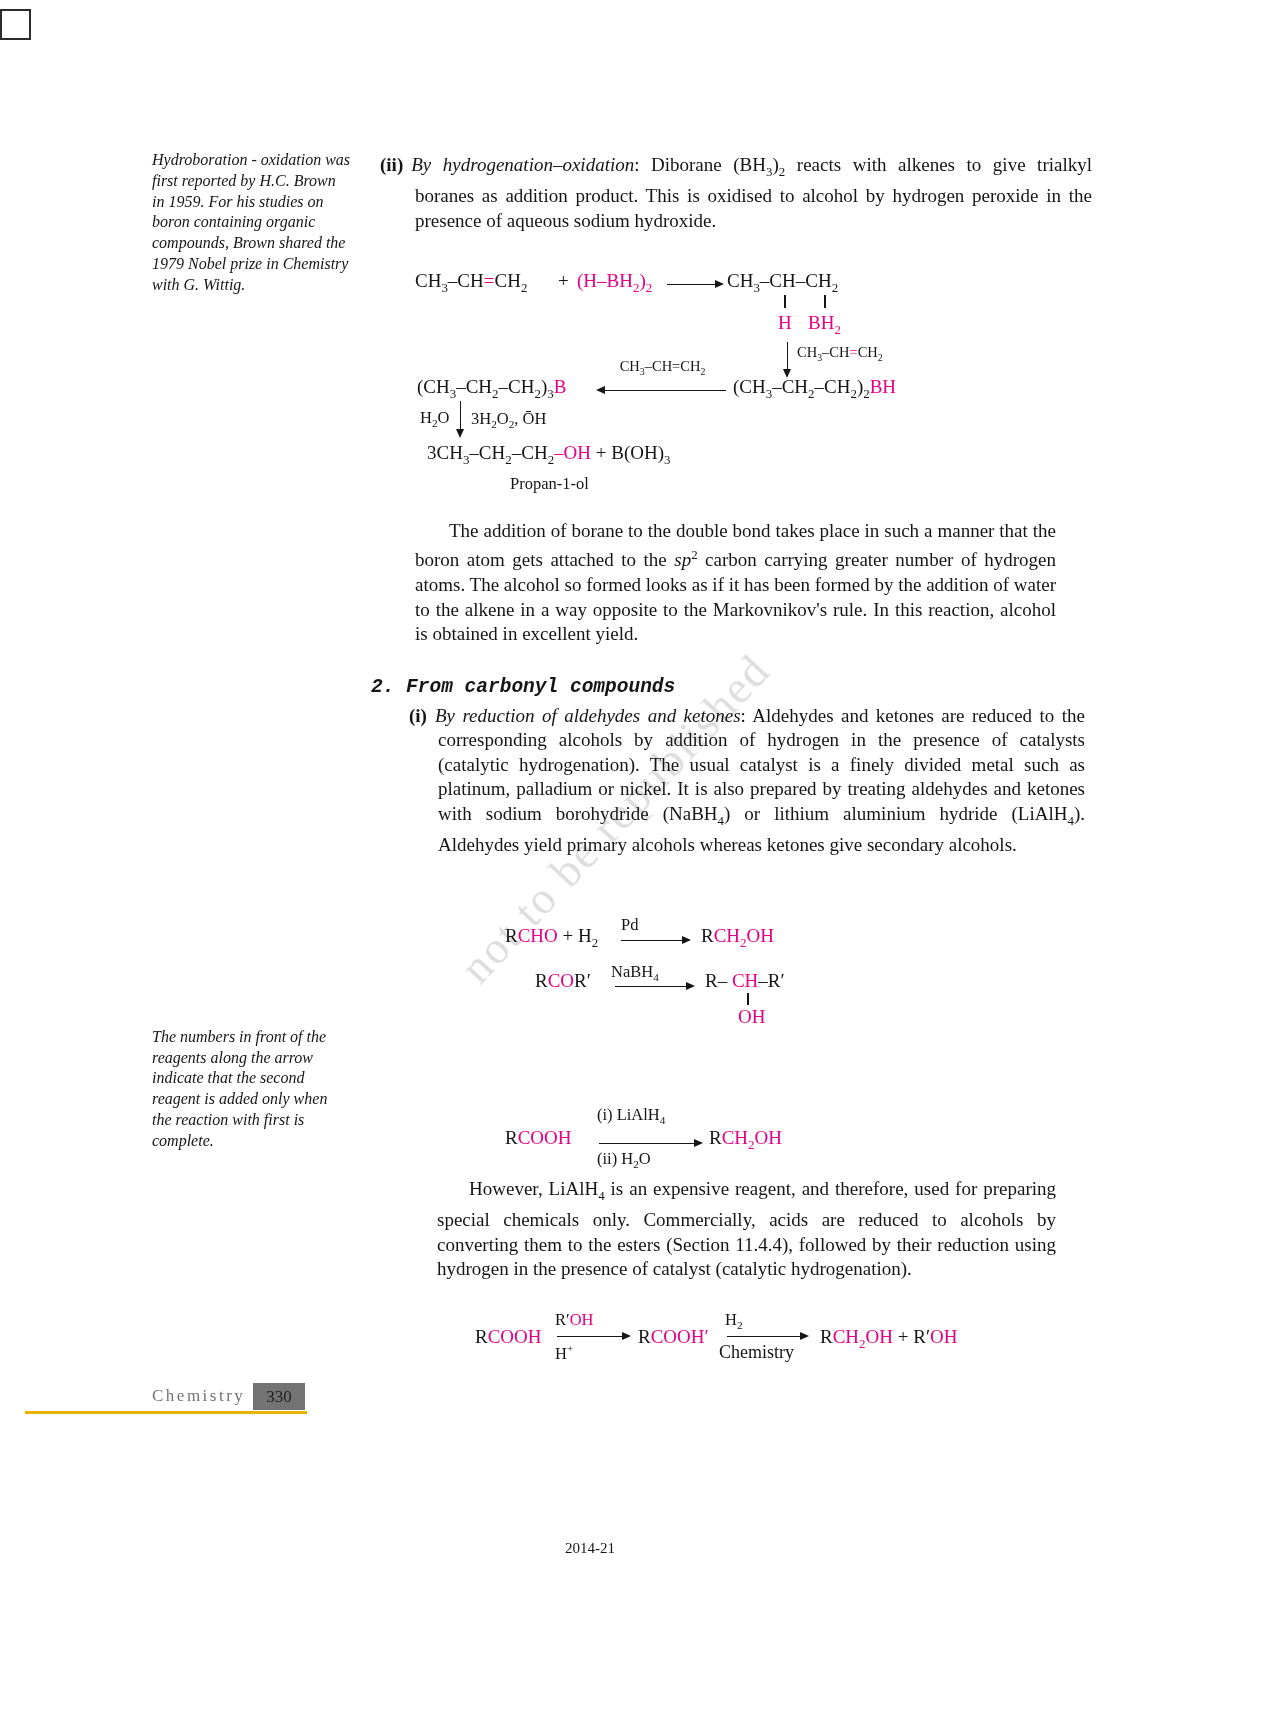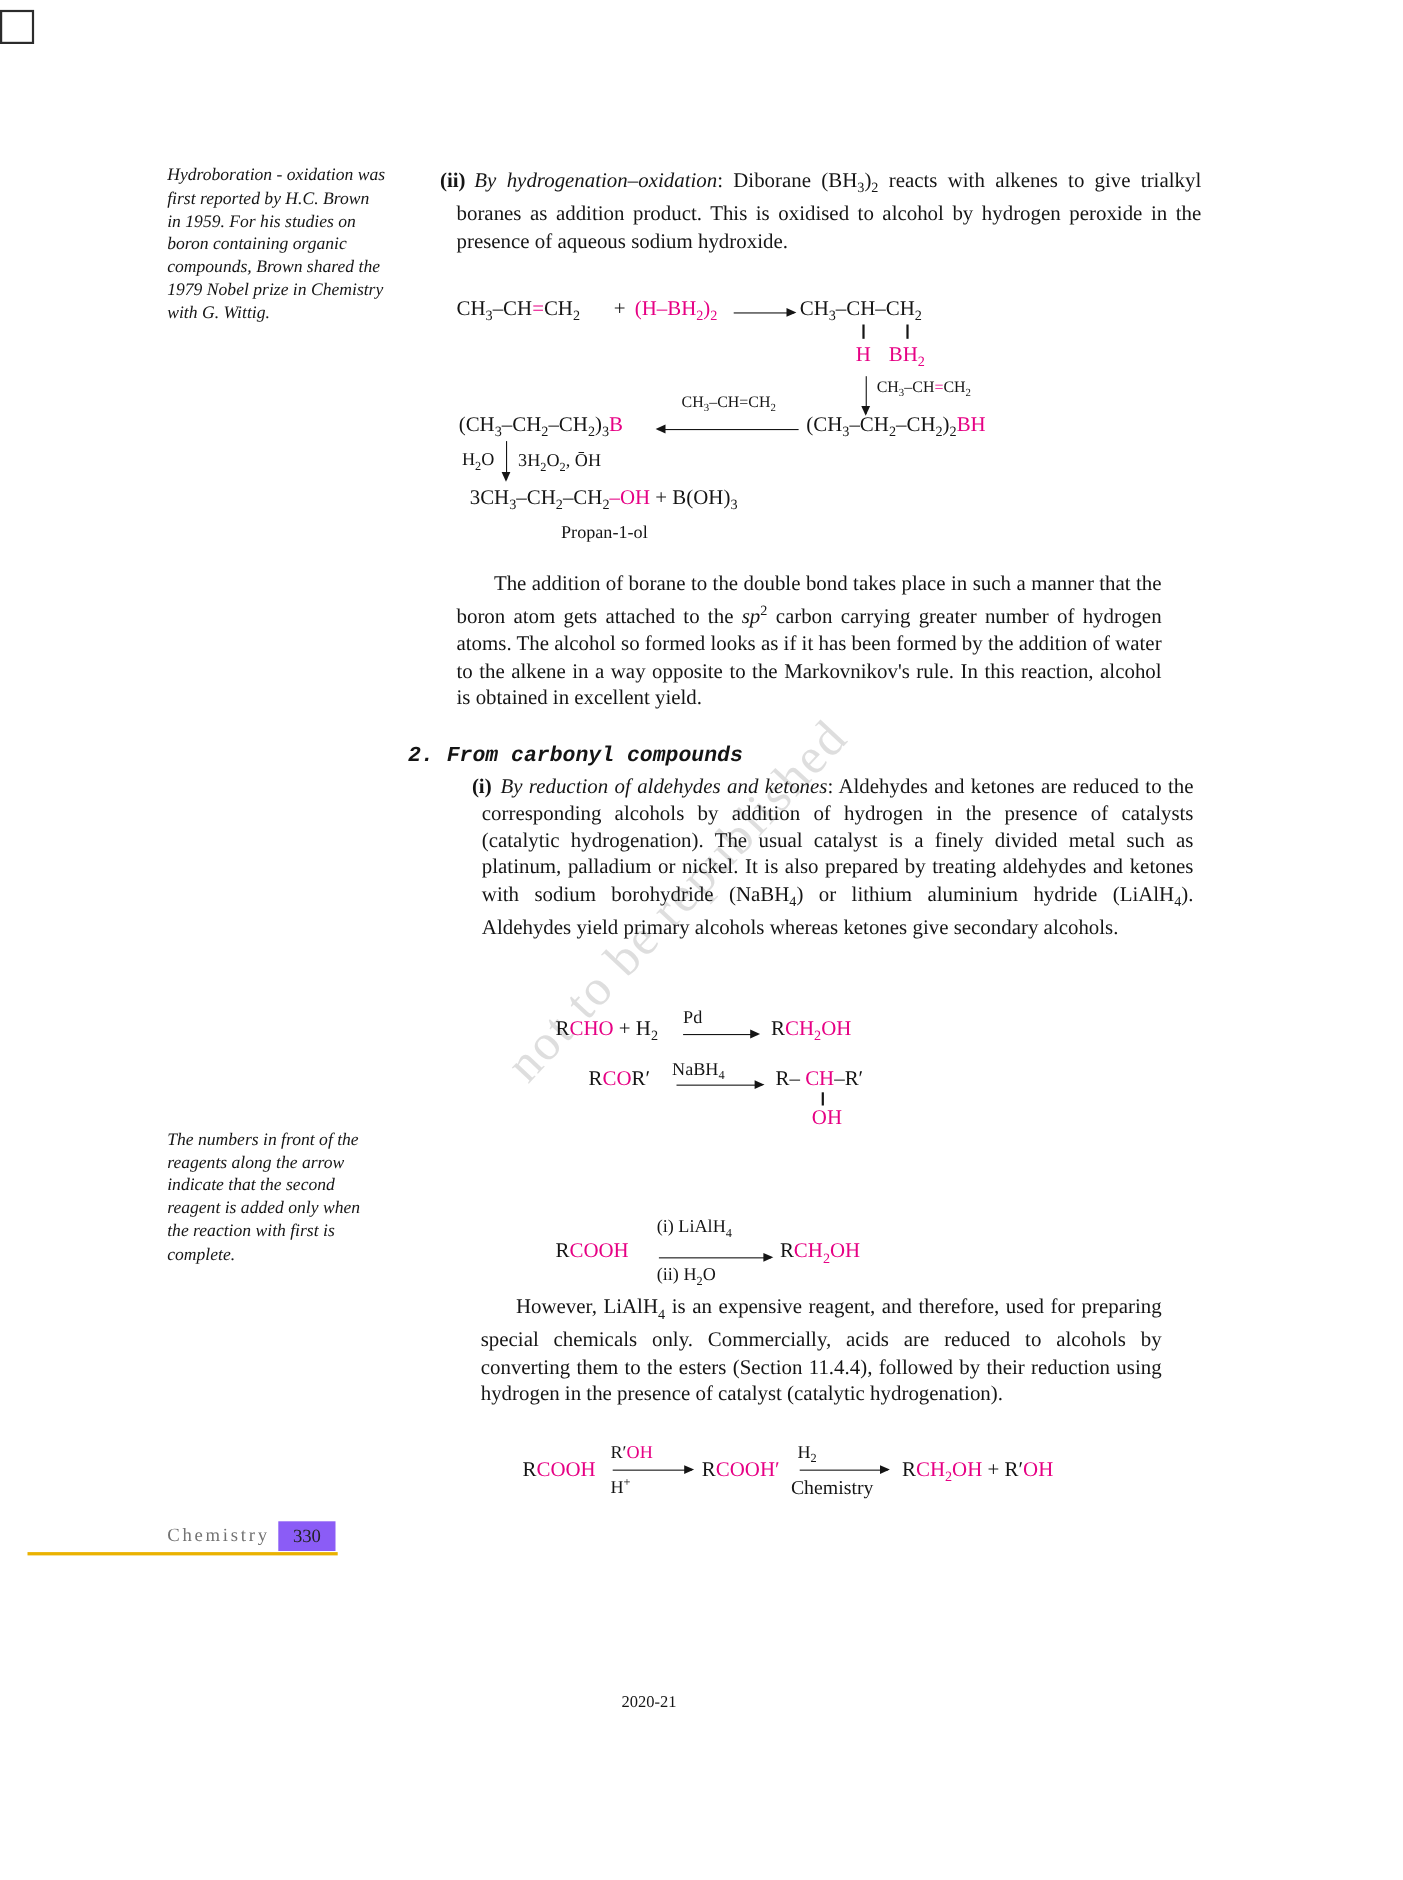--- a/index.html
+++ b/index.html
@@ -9,21 +9,21 @@
   .corner-mark{position:absolute;left:0px;top:9px;width:27px;height:27px;border:2.5px solid #2b2b2b;background:#fff;}
   
   .watermark{position:absolute;left:335px;top:792px;width:560px;text-align:center;
              transform:rotate(-47deg);font-size:46px;color:#c4c4c4;opacity:.55;letter-spacing:2px;white-space:nowrap;}
   
   .mnote{position:absolute;left:152px;width:200px;font-style:italic;font-size:16px;line-height:20.8px;text-align:left;}
   
   .para{position:absolute;font-size:19px;line-height:24.4px;text-align:justify;}
   .hang{padding-left:var(--hang);text-indent:calc(-1 * var(--hang));}
   .indent{text-indent:34px;}
-  .ilabel{font-weight:bold;font-style:normal;margin-right:8px;margin-left:20px;}
+  .ilabel{font-weight:bold;font-style:normal;margin-right:8px;}
   .heading{position:absolute;font-size:19.5px;font-weight:bold;font-style:italic;font-family:Liberation Mono, monospace;}
   em{font-style:italic;}
   .pk{color:#e60084;}
   sub{font-size:68%;}
   sup{font-size:68%;}
   
   .scheme{position:absolute;}
   .f{position:absolute;white-space:nowrap;font-size:19px;}
   .fs{position:absolute;white-space:nowrap;font-size:14.5px;}
   .fm{position:absolute;white-space:nowrap;font-size:16.5px;}
@@ -34,21 +34,21 @@
                border-top:4.2px solid transparent;border-bottom:4.2px solid transparent;}
   .ar-l{position:absolute;height:0;border-top:1.7px solid #151515;}
   .ar-l::before{content:'';position:absolute;left:-2px;top:-5px;border-right:9px solid #151515;
                 border-top:4.2px solid transparent;border-bottom:4.2px solid transparent;}
   .ar-d{position:absolute;width:0;border-left:1.7px solid #151515;}
   .ar-d::after{content:'';position:absolute;left:-5px;bottom:-2px;border-top:9px solid #151515;
                border-left:4.2px solid transparent;border-right:4.2px solid transparent;}
   
   .footer-rule{position:absolute;left:25px;top:1411px;width:282px;height:3px;background:#eab200;}
   .footer-subject{position:absolute;left:152px;top:1386px;font-size:17px;color:#737373;letter-spacing:2.5px;}
-  .page-badge{position:absolute;left:253px;top:1383px;width:52px;height:27px;background:#8b5cf6;
+  .page-badge{position:absolute;left:253px;top:1383px;width:52px;height:27px;background:#737373;
               display:flex;align-items:center;justify-content:center;font-size:17px;color:#222;}
   .year{position:absolute;left:540px;top:1540px;width:100px;text-align:center;font-size:15px;}
 </style>
 </head>
 <body>
 
 <div class="sheet">
 
   <div class="corner-mark"></div>
 
@@ -128,15 +128,15 @@
     <span class="f" style="left:163px;top:16px">R<span class="pk">COOH′</span></span>
     <span class="lab" style="left:250px;top:0;width:84px">H<sub>2</sub></span>
     <div class="ar-r" style="left:252px;top:26px;width:80px"></div>
     <span class="lab" style="left:244px;top:32px;width:96px;font-size:18px">Chemistry</span>
     <span class="f" style="left:345px;top:16px">R<span class="pk">CH<sub>2</sub>OH</span> + R′<span class="pk">OH</span></span>
   </div>
 
   <div class="footer-rule"></div>
   <div class="footer-subject">Chemistry</div>
   <div class="page-badge">330</div>
-  <div class="year">2020-21</div>
+  <div class="year">2014-21</div>
 
 </div>
 
 </body></html>

